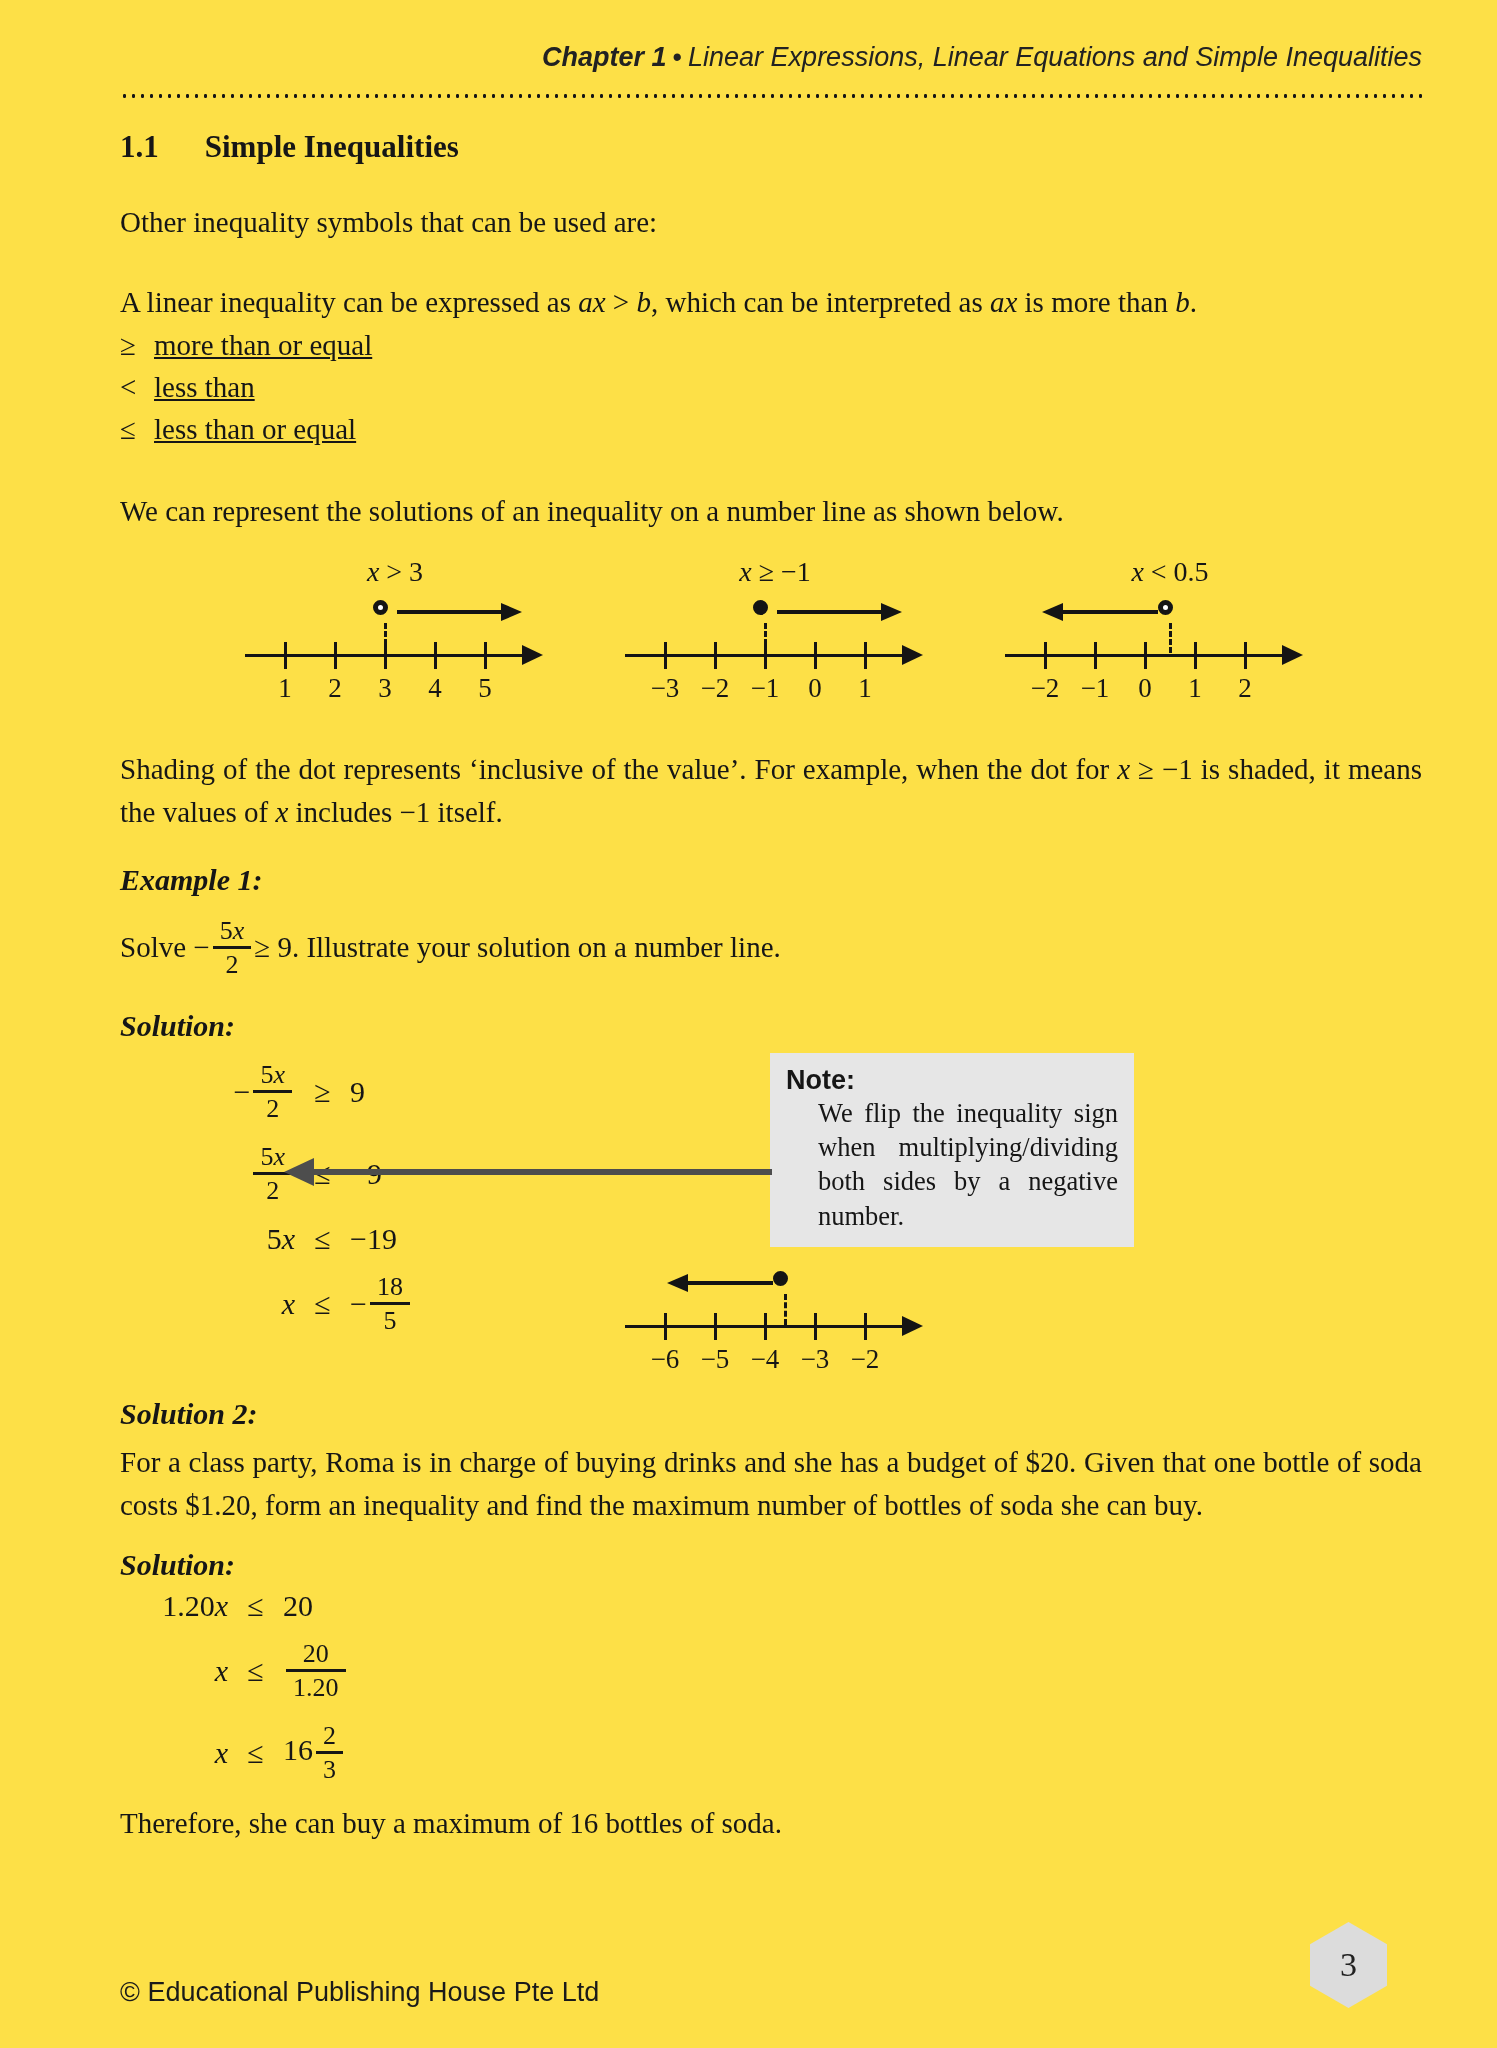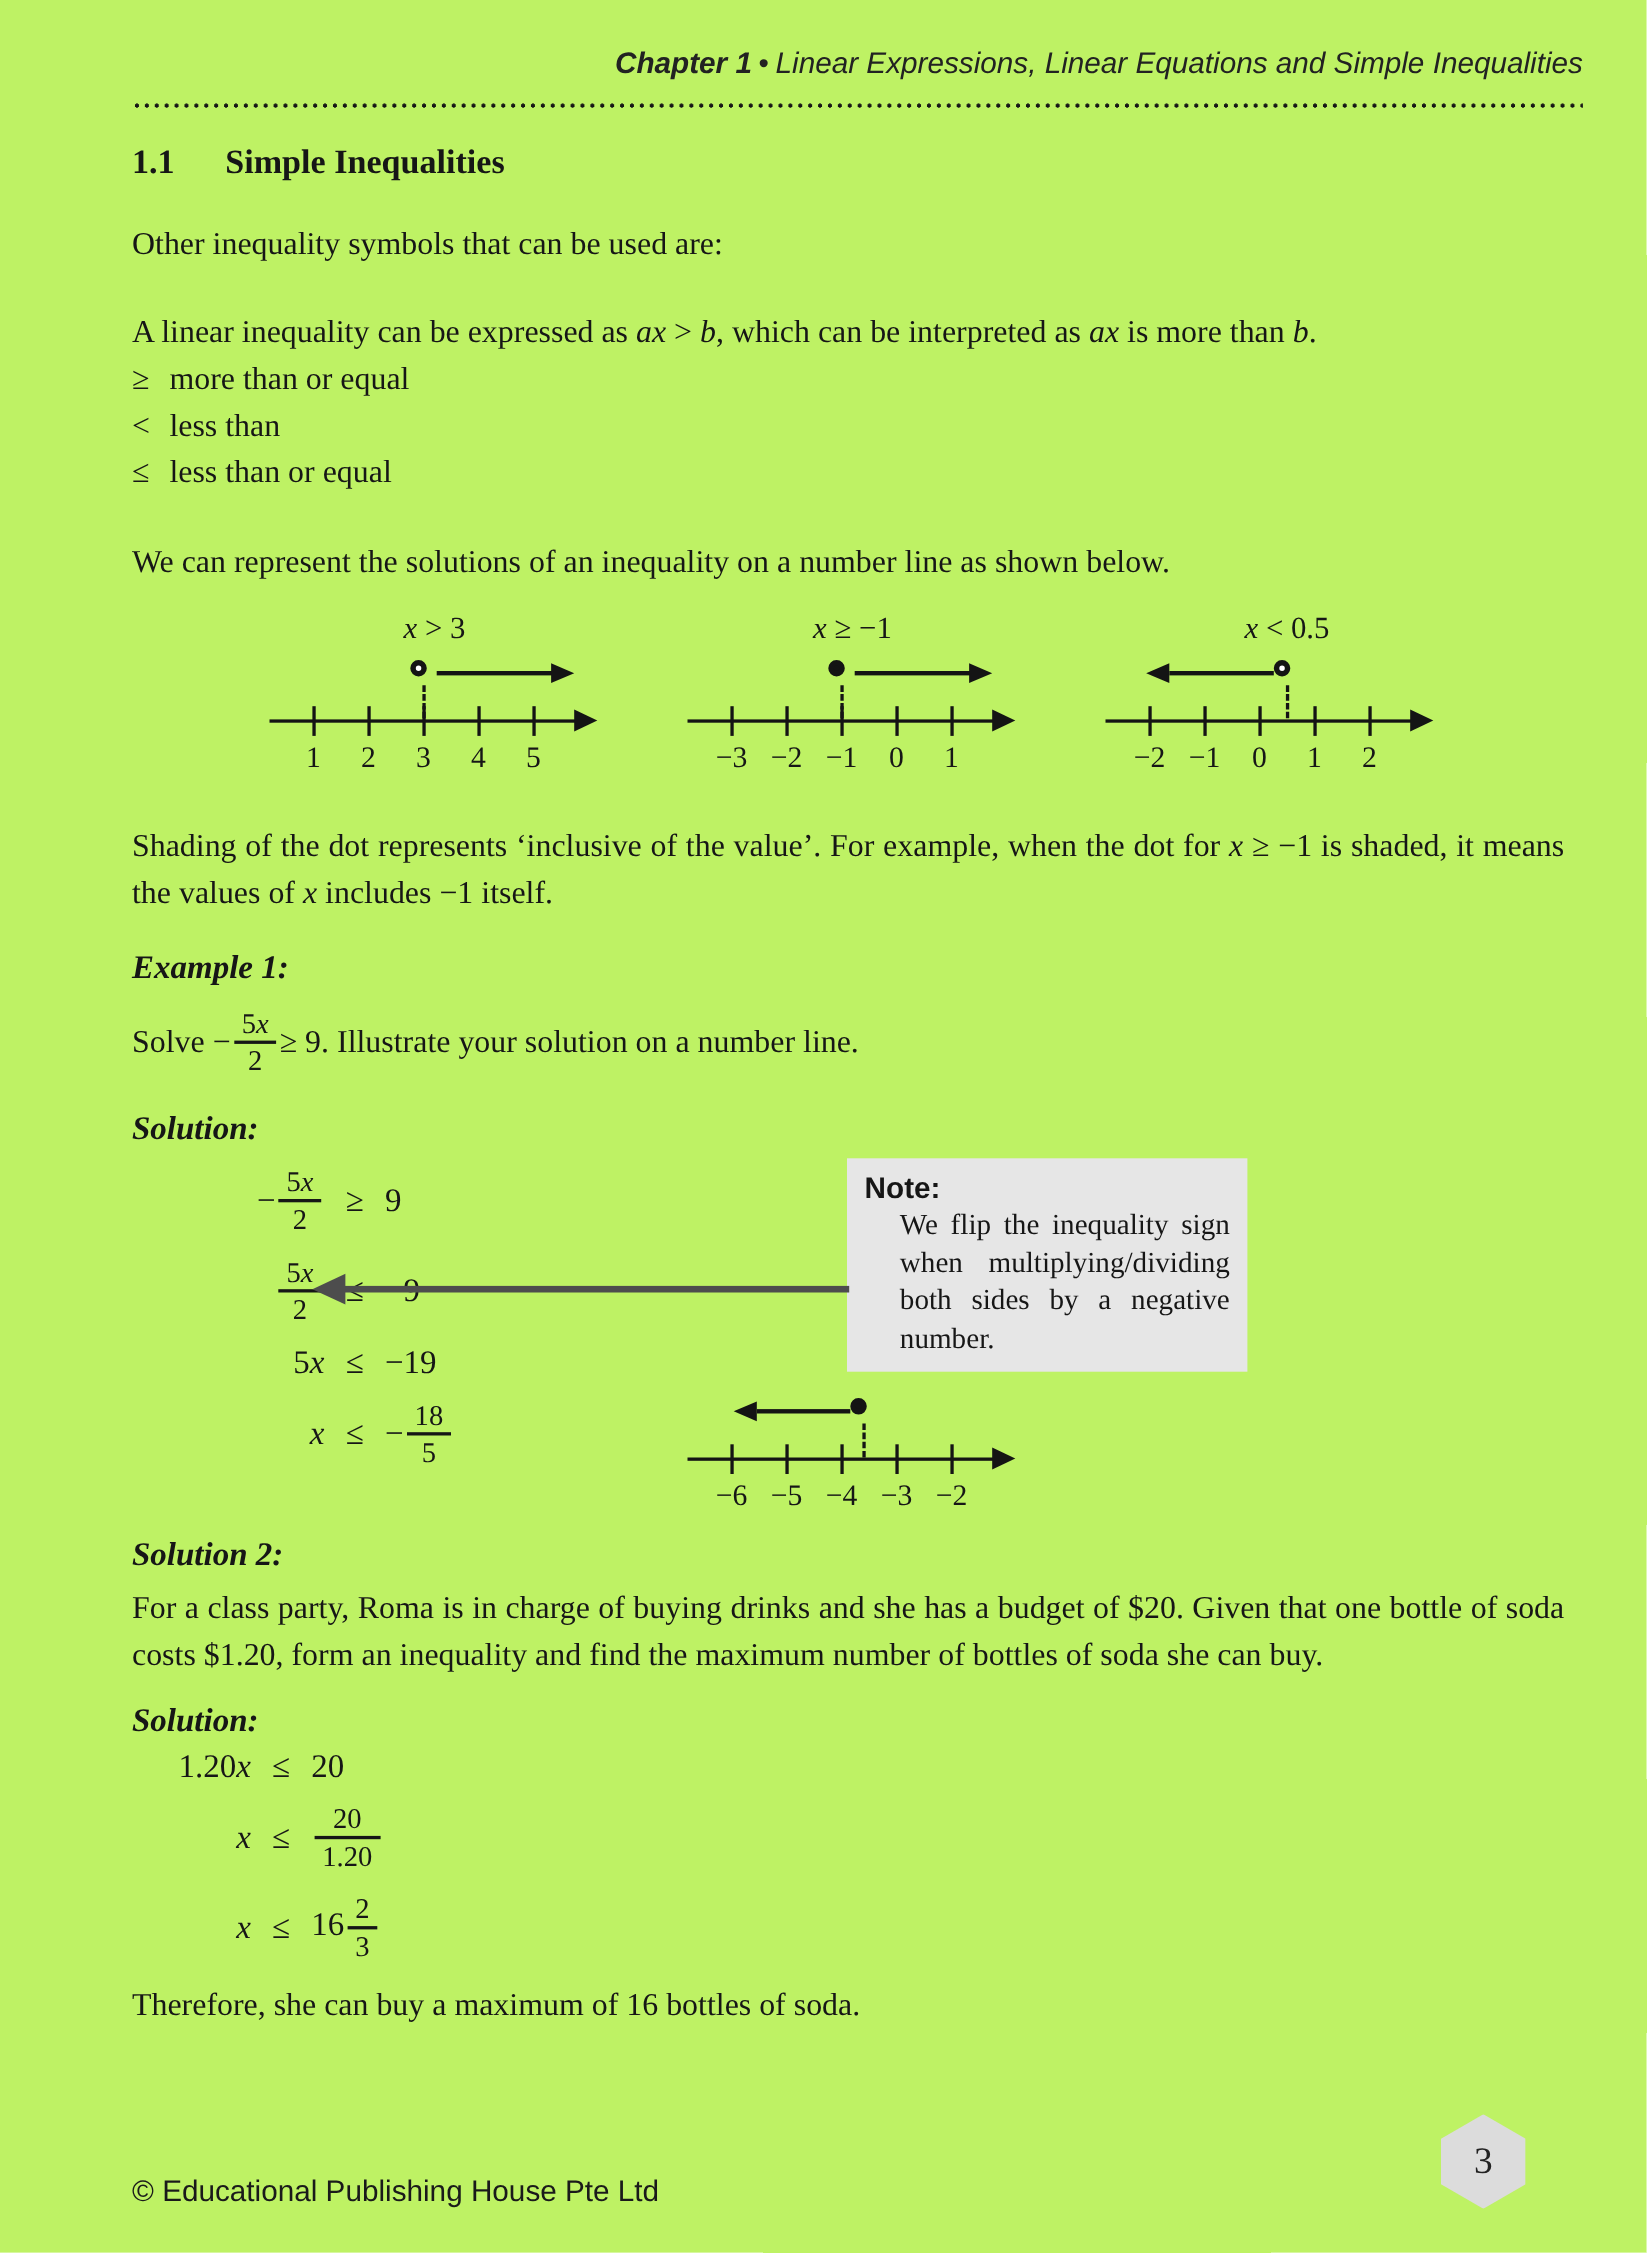--- a/index.html
+++ b/index.html
@@ -1,39 +1,39 @@
 <!DOCTYPE html>
 <html><head>
 <meta charset="utf-8">
 <style>
   * { margin:0; padding:0; box-sizing:border-box; }
   html,body { background:#ffffff; }
   body { width:1497px; font-family:"Liberation Serif", serif; color:#161616; }
-  .page { position:relative; width:1497px; height:2048px; background:#bef264; overflow:hidden;
-          padding:42px 58px 0 120px; }
+  .page { position:relative; width:1497px; height:2048px; background:#fde047; overflow:hidden;
+          padding:42px 75px 0 120px; }
 
   
   .hdr { text-align:right; font-family:"Liberation Sans", sans-serif; font-style:italic;
          font-size:27px; color:#222; }
   .hdr .chap { font-weight:bold; }
   .hdr .bullet { font-style:normal; padding:0 6px; }
   .dotted { margin-top:20px; height:6px;
             background-image:radial-gradient(circle, #151515 1.7px, transparent 2px);
             background-size:9px 6px; background-repeat:repeat-x; background-position:0 50%; }
 
   
   .section { margin-top:30px; font-size:31px; font-weight:bold; }
   .section .num { display:inline-block; margin-right:46px; }
 
   p.body { font-size:29px; line-height:1.5; max-width:1302px; }
   .jt { text-align:justify; }
   .v { font-style:italic; }
   .mt36 { margin-top:36px; } .mt40 { margin-top:40px; } .mt10 { margin-top:10px; }
 
-  .symline { font-size:29px; line-height:42px; }
+  .symline { font-size:29px; line-height:42px;text-decoration:underline; }
   .symline .sym { display:inline-block; min-width:34px; }
 
   
   .ex-head { font-size:30px; font-weight:bold; font-style:italic; }
 
   
   .frac { display:inline-block; vertical-align:middle; text-align:center;
           font-size:26px; line-height:1.12; margin:0 3px; }
   .frac .num { display:block; padding:0 7px 1px; }
   .frac .den { display:block; border-top:3px solid #161616; padding:1px 7px 0; }

